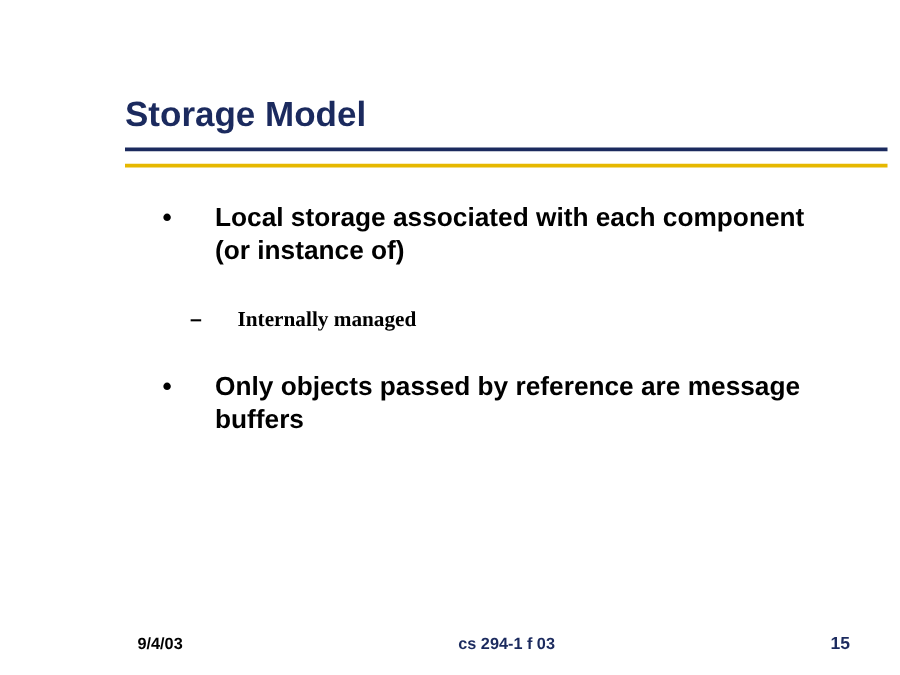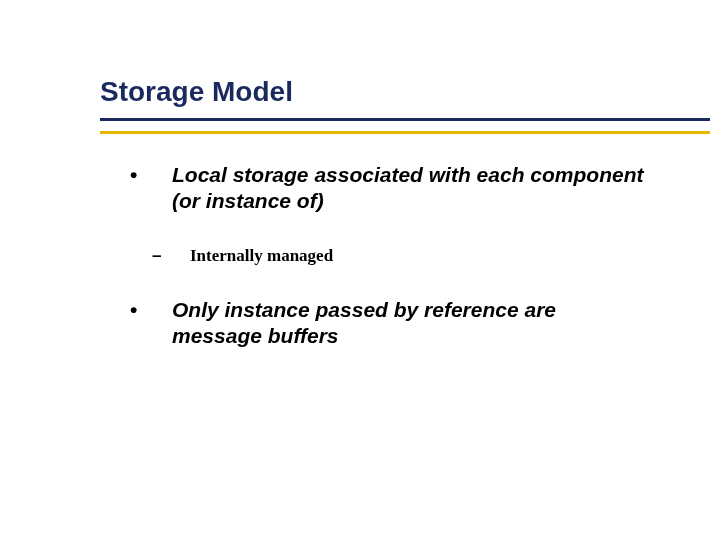--- a/index.html
+++ b/index.html
@@ -40,21 +40,21 @@
     color: #000;
     line-height: 1.25;
     margin-bottom: 6px;
   }
   .b1 .dot {
     width: 24px;
     flex: 0 0 24px;
     text-align: left;
     padding-left: 2px;
   }
-  .b1 .txt { flex: 1; font-style: italic; }
+  .b1 .txt { flex: 1; }
   .b2 {
     display: flex;
     font-size: 17px;
     font-weight: bold;
     color: #000;
     line-height: 1.3;
     margin-left: 34px;
     margin-bottom: 10px;
   }
   .b2 .dash {
@@ -88,17 +88,22 @@
     <div class="b1">
       <div class="dot">•</div>
       <div class="txt">Local storage associated with each component (or instance of)</div>
     </div>
     <div class="b2">
       <div class="dash">–</div>
       <div class="txt">Internally managed</div>
     </div>
     <div class="b1">
       <div class="dot">•</div>
-      <div class="txt">Only instance passed by reference are message buffers</div>
+      <div class="txt">Only objects passed by reference are message buffers</div>
     </div>
   </div>
 
+  <div class="footer">
+    <span class="date">9/4/03</span>
+    <span class="course">cs 294-1 f 03</span>
+    <span class="page">15</span>
+  </div>
 </div>
 
 </body></html>

